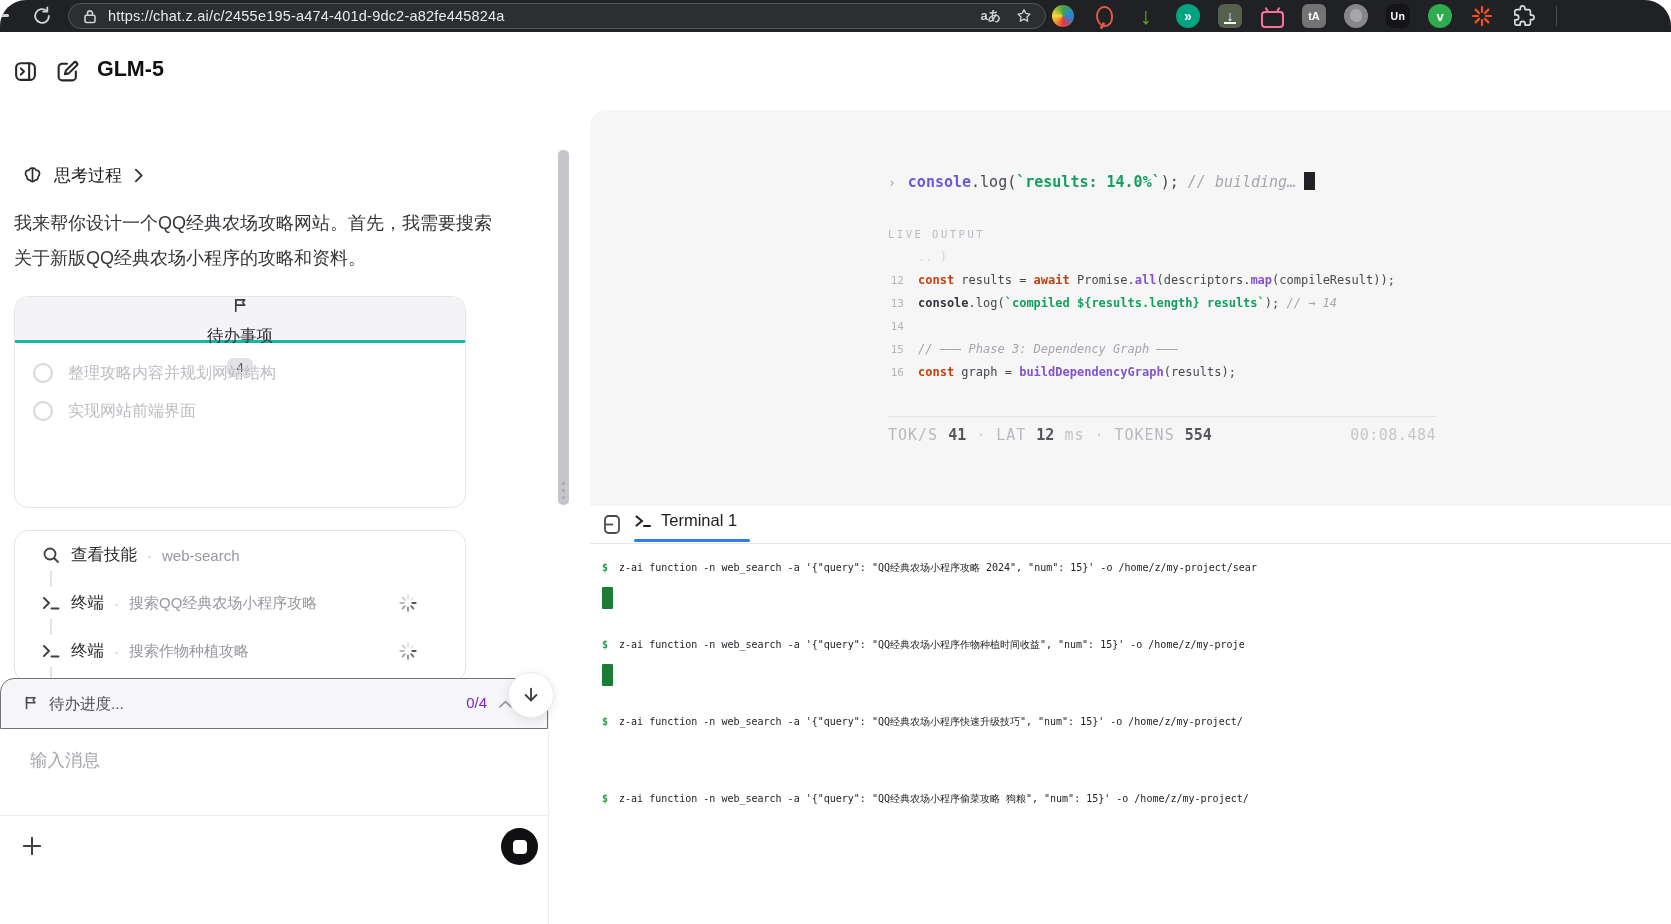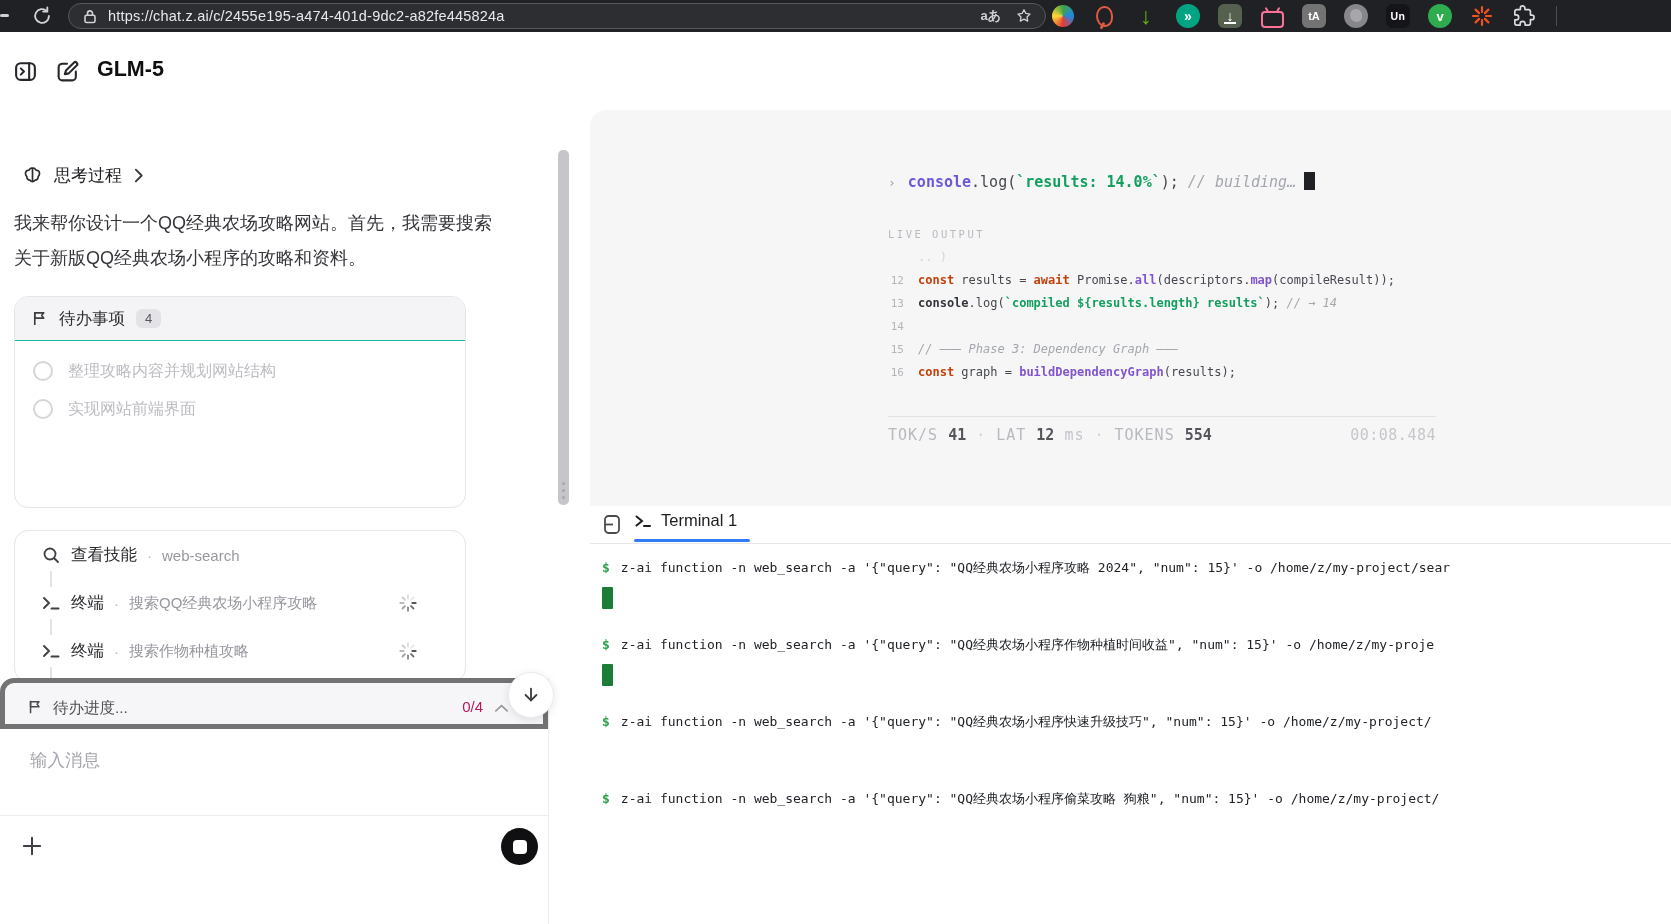--- a/index.html
+++ b/index.html
@@ -1,17 +1,17 @@
 <!DOCTYPE html>
 <html><head>
 <meta charset="utf-8">
 <style>
   html,body{margin:0;padding:0;background:#fff;}
   #screen{position:relative;width:1671px;height:924px;overflow:hidden;background:#fff;
-          font-family:"Liberation Sans","DejaVu Sans",sans-serif;}
+          font-family:"Liberation Sans","DejaVu Sans",sans-serif;border-radius:26px;}
   svg{display:block;}
 
   
   #topbar{position:absolute;left:0;top:0;width:1671px;height:32px;background:#202124;}
   #back-dash{position:absolute;left:0;top:14px;width:9px;height:3px;background:#cfd1d4;border-radius:2px;}
   #refresh-btn{position:absolute;left:31px;top:5px;width:22px;height:22px;cursor:pointer;}
   #urlbar{position:absolute;left:68px;top:3px;width:978px;height:26px;background:#2d2e32;
           border:1px solid #54575d;border-radius:14px;display:flex;align-items:center;box-sizing:border-box;}
   #lock-ic{margin-left:13px;}
   #url-text{margin-left:10px;font-size:14.5px;color:#e8e9ea;letter-spacing:.2px;white-space:nowrap;}
@@ -46,22 +46,22 @@
   #panel-toggle{position:absolute;left:13px;top:59px;width:25px;height:25px;cursor:pointer;}
   #new-chat{position:absolute;left:55px;top:59px;width:25px;height:25px;cursor:pointer;}
   #app-title{position:absolute;left:97px;top:57px;font-size:21.5px;font-weight:600;color:#0f0f10;}
 
   #thinking-row{position:absolute;left:22px;top:164px;display:flex;align-items:center;gap:11px;cursor:pointer;}
   #thinking-label{font-size:17px;color:#202125;}
   #assistant-message{position:absolute;left:14px;top:206px;width:492px;font-size:18px;line-height:35px;color:#35363a;}
 
   #todo-card{position:absolute;left:14px;top:296px;width:452px;height:212px;background:#fff;
              border:1px solid #e5e5e8;border-radius:14px;box-sizing:border-box;overflow:hidden;}
-  #todo-head{height:43px;background:#f4f4f6;border-bottom:1px solid #14b8a6;display:flex;align-items:center;
-             padding:0 16px;gap:11px;cursor:pointer;}
+  #todo-head{height:43px;background:#f4f4f6;border-bottom:3px solid #14b8a6;display:flex;align-items:center;
+             padding:0 16px;gap:11px;cursor:pointer;flex-direction:column;}
   #todo-title{font-size:16.5px;color:#2e2e33;}
   #todo-badge{background:#e3e3e7;border-radius:6px;font-size:13px;color:#57575c;padding:2px 9px;}
   #todo-items{padding:11px 18px 0 18px;}
   .todo-item{display:flex;align-items:center;gap:15px;height:38px;}
   .todo-circle{width:16px;height:16px;border-radius:50%;border:2px solid #4a4a50;flex:none;}
   .todo-item.pending .todo-circle{border-color:#d6d6da;}
   .todo-label{font-size:16px;color:#2b2b30;white-space:nowrap;}
   .todo-item.pending .todo-label{color:#bcbcc2;}
 
   #skill-card{position:absolute;left:14px;top:530px;width:452px;height:152px;background:#fff;
@@ -79,24 +79,24 @@
 
   
   #chat-scrollbar{position:absolute;left:558px;top:150px;width:11px;height:355px;background:#c5c5ca;border-radius:5px;cursor:pointer;}
   #drag-handle{position:absolute;left:562px;top:482px;display:flex;flex-direction:column;gap:4px;cursor:col-resize;}
   #drag-handle i{width:3px;height:3px;border-radius:50%;background:#a6a6ac;}
 
   
   #composer{position:absolute;left:0;top:678px;width:549px;height:246px;background:#fff;z-index:5;
             border-right:1px solid #ededf0;box-sizing:border-box;}
   #progress-bar{position:absolute;left:0;top:0;width:100%;height:51px;background:#f6f6f8;
-                border:5px solid #737373;border-radius:14px 14px 0 0;box-sizing:border-box;cursor:pointer;}
+                border:1px solid #737373;border-radius:14px 14px 0 0;box-sizing:border-box;cursor:pointer;}
   #progress-flag{position:absolute;left:22px;top:16px;color:#4a4a50;}
   #progress-label{position:absolute;left:48px;top:15px;font-size:15.5px;color:#505055;}
-  #progress-count{position:absolute;right:60px;top:15px;font-size:15px;color:#be185d;}
+  #progress-count{position:absolute;right:60px;top:15px;font-size:15px;color:#6d28d9;}
   #progress-chevron{position:absolute;right:34px;top:20px;}
   #input-area{position:absolute;left:0;top:51px;right:0;height:137px;cursor:text;}
   #input-placeholder{position:absolute;left:30px;top:19px;font-size:17.5px;color:#a6a6ae;}
   #composer-divider{position:absolute;left:0;right:0;top:137px;height:1px;background:#ededf0;}
   #attach-btn{position:absolute;left:18px;top:154px;width:28px;height:28px;cursor:pointer;}
   #stop-btn{position:absolute;left:501px;top:150px;width:37px;height:37px;border-radius:50%;background:#101012;
             display:flex;align-items:center;justify-content:center;cursor:pointer;}
   #stop-btn .stop-square{width:14px;height:14px;background:#fff;border-radius:4px;}
   #scroll-down-btn{position:absolute;left:508px;top:672px;width:44px;height:44px;border-radius:50%;background:#fff;
                    border:1px solid #ebebee;box-shadow:0 2px 10px rgba(0,0,0,.10);display:flex;align-items:center;
@@ -129,21 +129,21 @@
   #stat-timer{margin-left:auto;color:#c6c7cb;letter-spacing:.5px;}
 
   
   #terminal{position:absolute;left:590px;top:506px;right:0;bottom:0;background:#fff;}
   #term-header{position:relative;height:37px;border-bottom:1px solid #e7e7ea;}
   #term-book{position:absolute;left:12px;top:7px;cursor:pointer;}
   #term-tab{position:absolute;left:44px;top:5px;display:flex;align-items:center;gap:9px;cursor:pointer;}
   #term-tab-label{font-size:16.5px;color:#1d1d21;font-weight:500;}
   #term-underline{position:absolute;left:44px;top:33px;width:116px;height:3px;background:#2f7cf6;border-radius:2px;}
   #term-body{padding:12px 0 0 12px;font-family:"DejaVu Sans Mono","Liberation Mono",monospace;
-             font-size:13px;color:#202327;overflow:hidden;}
+             font-size:10px;color:#202327;overflow:hidden;}
   .cmd-line{height:24px;line-height:24px;white-space:nowrap;}
   .cmd-prompt{color:#27a148;font-weight:700;margin-right:11px;}
   .cursor-row{margin-top:7px;height:22px;}
   .block-cursor{display:inline-block;width:11px;height:22px;background:#1b7d36;border-radius:1px;}
   .cmd-block{margin-bottom:24px;}
   .cmd-block.no-cursor{margin-bottom:53px;}
 </style>
 </head>
 <body>
 

